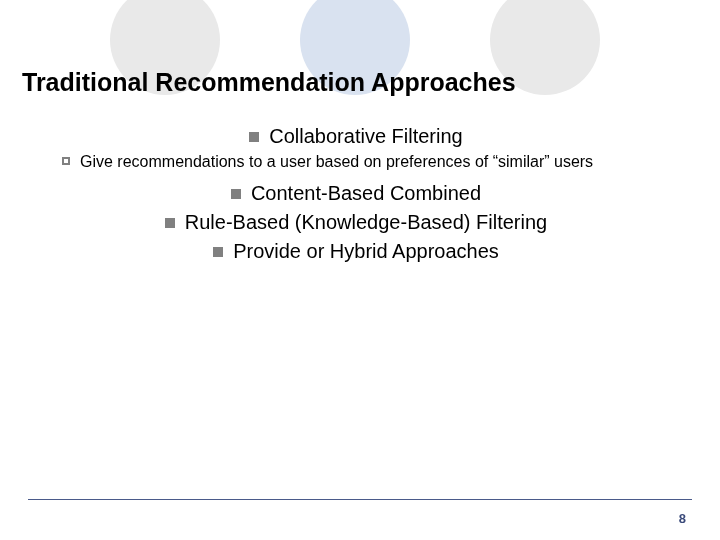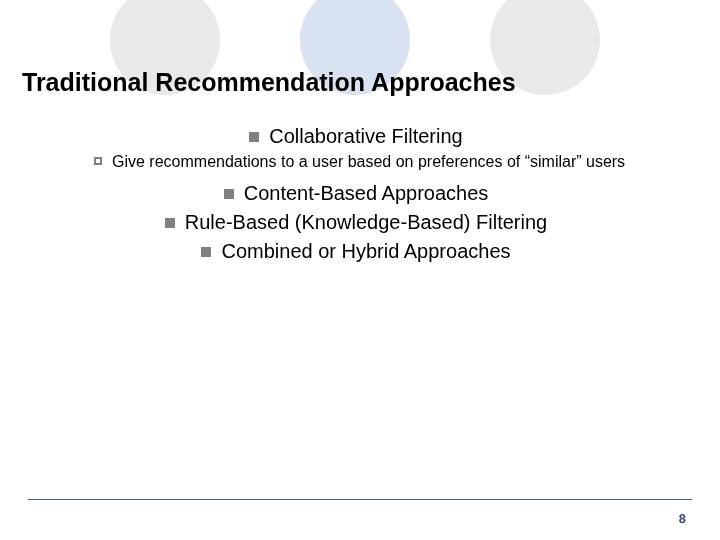--- a/index.html
+++ b/index.html
@@ -55,21 +55,20 @@
     color: #000;
   }
   .l2-list {
     list-style: none;
     margin: 4px 0 10px 40px;
   }
   .l2 {
     display: flex;
     align-items: flex-start;
     margin-bottom: 4px;
-    margin-left: 32px;
   }
   .l2-marker {
     width: 8px; height: 8px;
     border: 2px solid #808080;
     background: transparent;
     margin-top: 5px;
     margin-right: 10px;
     flex-shrink: 0;
   }
   .l2-text {
@@ -117,35 +116,35 @@
         <li class="l2">
           <span class="l2-marker"></span>
           <span class="l2-text">Give recommendations to a user based on preferences of “similar” users</span>
         </li>
       </ul>
     </li>
 
     <li class="l1">
       <div class="l1-row">
         <span class="l1-marker"></span>
-        <span class="l1-text">Content-Based Approaches</span>
+        <span class="l1-text">Content-Based Combined</span>
       </div>
     </li>
 
     <li class="l1">
       <div class="l1-row">
         <span class="l1-marker"></span>
         <span class="l1-text">Rule-Based (Knowledge-Based) Filtering</span>
       </div>
     </li>
 
     <li class="l1">
       <div class="l1-row">
         <span class="l1-marker"></span>
-        <span class="l1-text">Combined or Hybrid Approaches</span>
+        <span class="l1-text">Provide or Hybrid Approaches</span>
       </div>
     </li>
 
   </ul>
 </div>
 
 <div class="hr"></div>
 <div class="page-num">8</div>
 
 </body></html>

